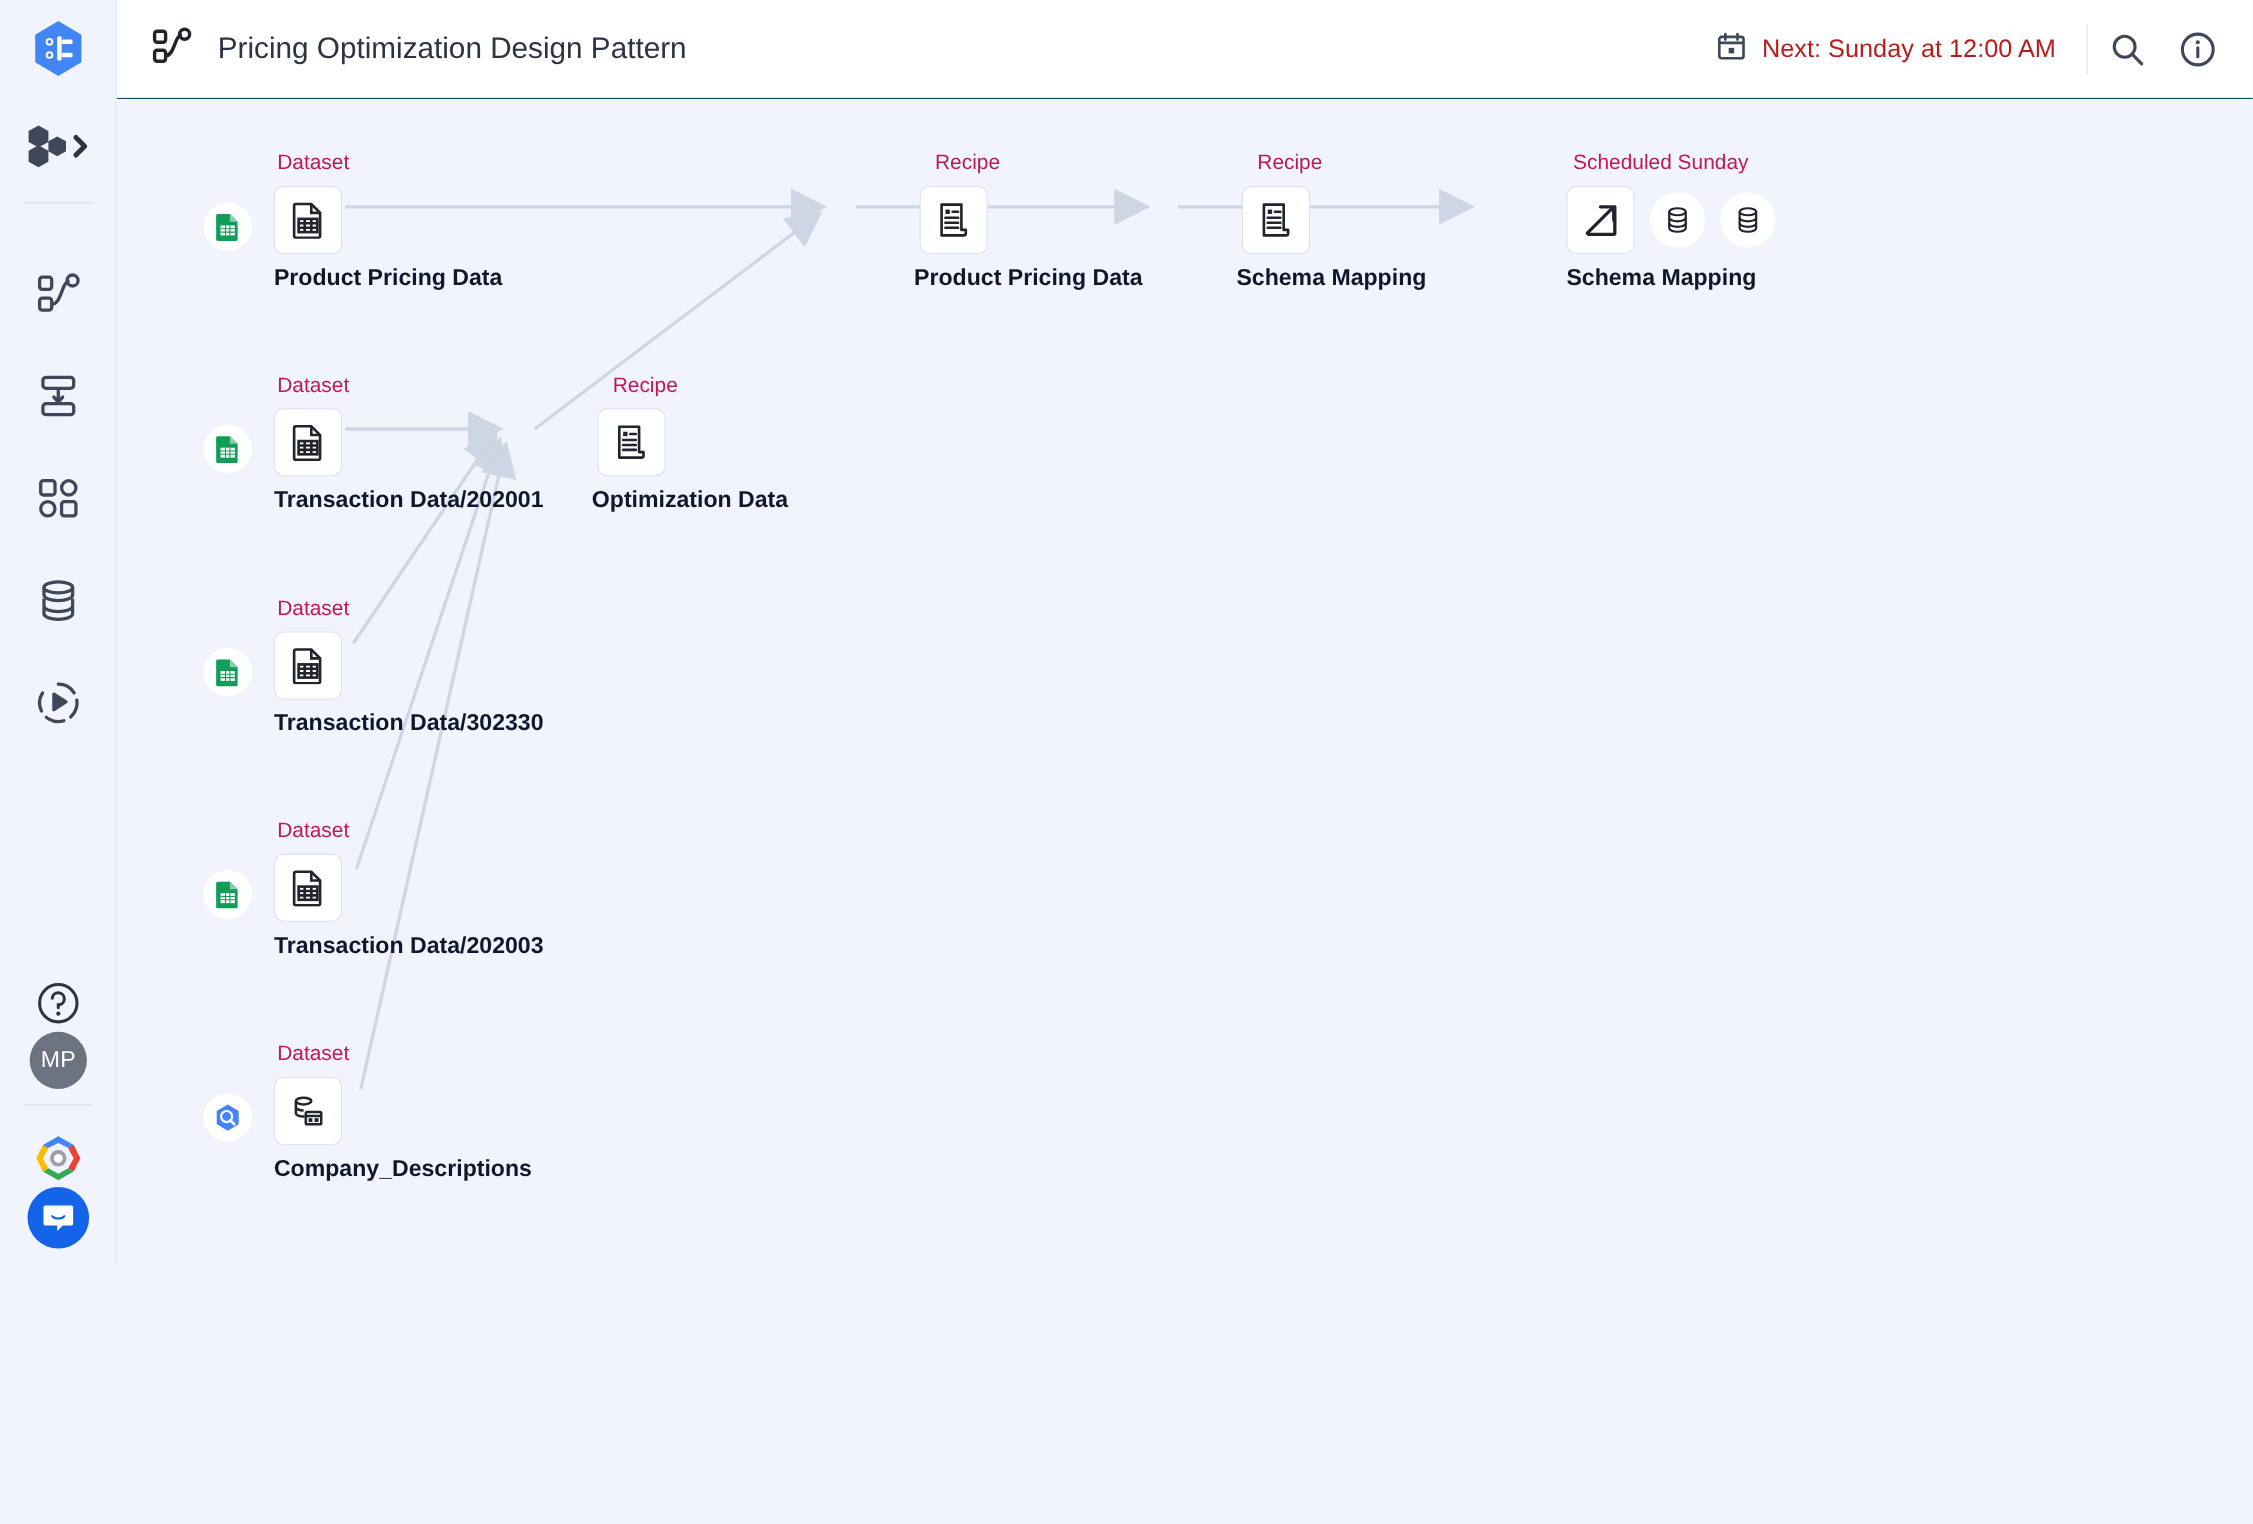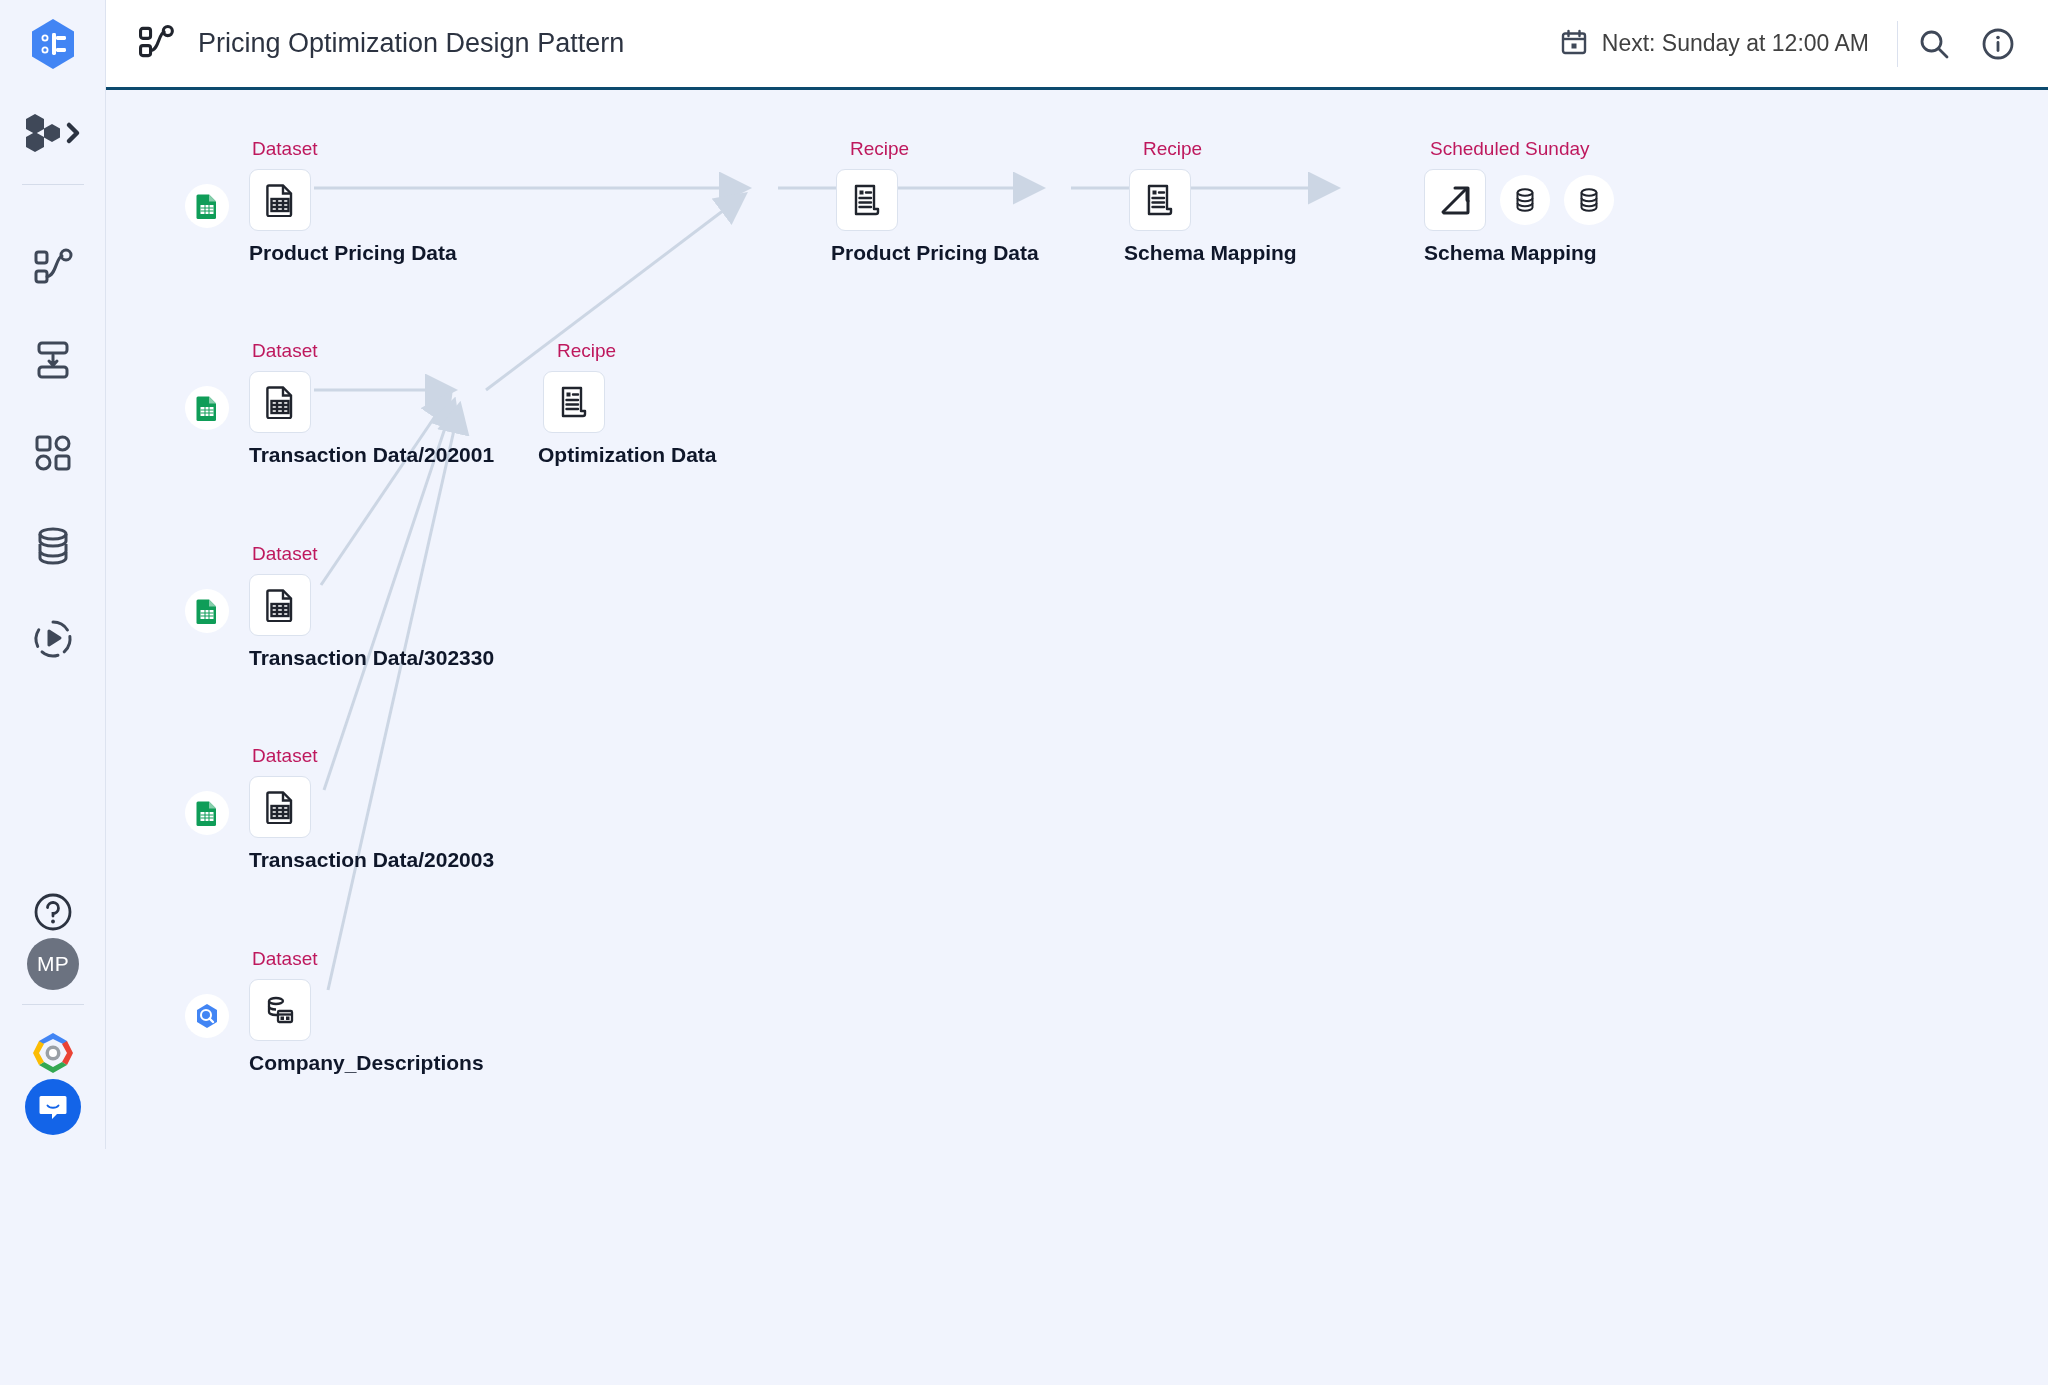--- a/index.html
+++ b/index.html
@@ -38,30 +38,30 @@
     width: 56px; height: 56px; border-radius: 50%;
     background: #1364e8; display:flex; align-items:center; justify-content:center;
     margin-bottom: 14px; cursor: pointer;
   }
 
   
   .main { flex: 1; display: flex; flex-direction: column; min-width: 0; }
 
   .topbar {
     height: 90px; background: #ffffff;
-    border-bottom: 3px solid #0c4a6e;
+    border-bottom: 1px solid #0c4a6e;
     display: flex; align-items: center;
     padding: 0 22px 0 30px;
     flex: 0 0 90px;
   }
   .topbar-left { display: flex; align-items: center; gap: 22px; min-width: 0; }
   .flow-title { font-size: 27px; color: #2c3341; font-weight: 400; white-space: nowrap; }
   .topbar-right { margin-left: auto; display: flex; align-items: center; gap: 0; }
   .sched { display: flex; align-items: center; gap: 14px; padding-right: 28px; }
-  .sched-text { font-size: 23px; color: #404040; white-space: nowrap; }
+  .sched-text { font-size: 23px; color: #b91c1c; white-space: nowrap; }
   .vdiv { width: 1px; height: 46px; background: #dbe1ee; }
   .top-icon-btn { width: 72px; height: 72px; display:flex; align-items:center; justify-content:center; cursor:pointer; }
 
   
   .canvas { position: relative; flex: 1; background: #f1f4fd; overflow: hidden; }
   .edges { position: absolute; inset: 0; width: 100%; height: 100%; pointer-events: none; }
 
   .node {
     position: absolute;
     display: flex; flex-direction: column; align-items: flex-start;

